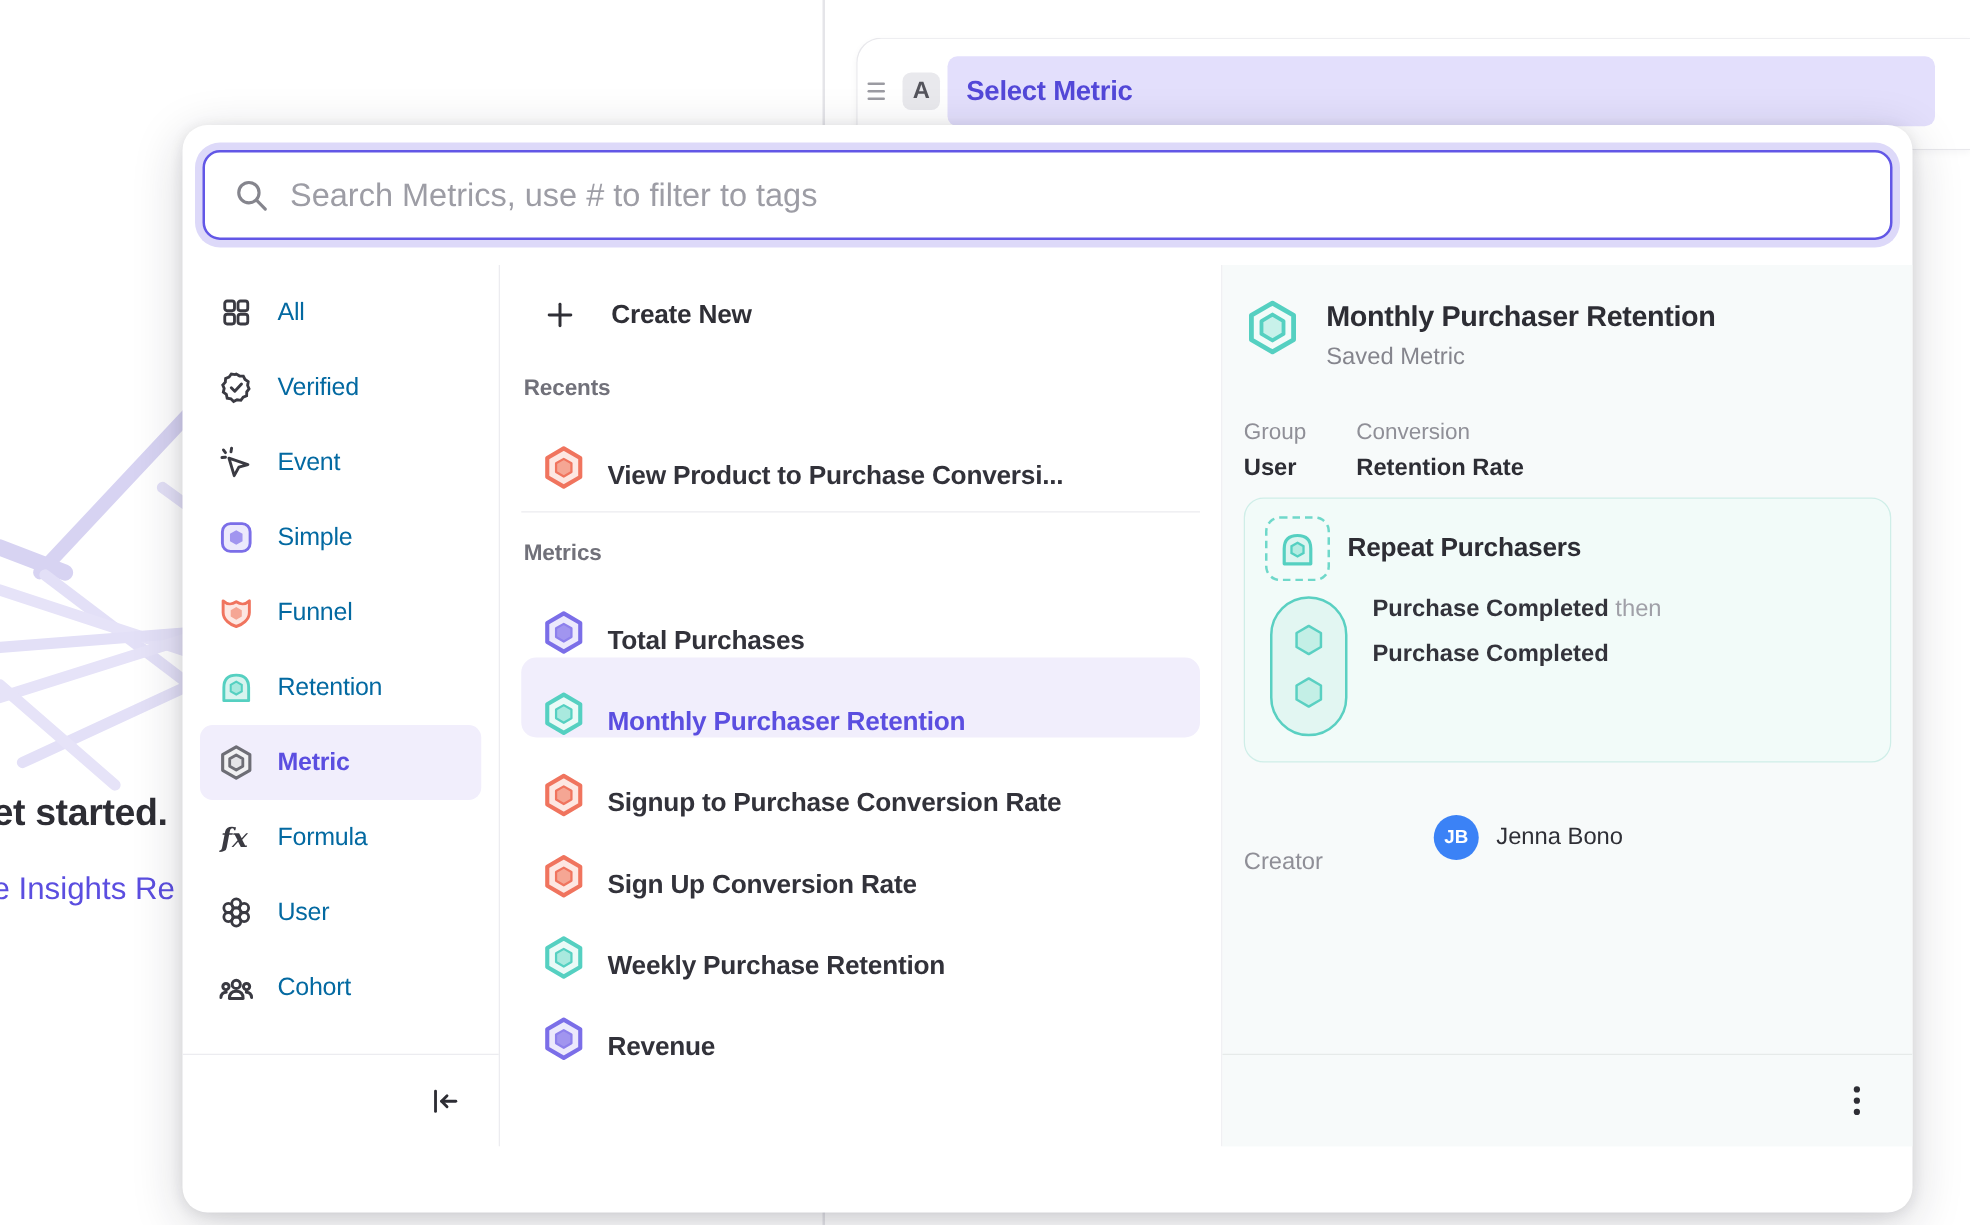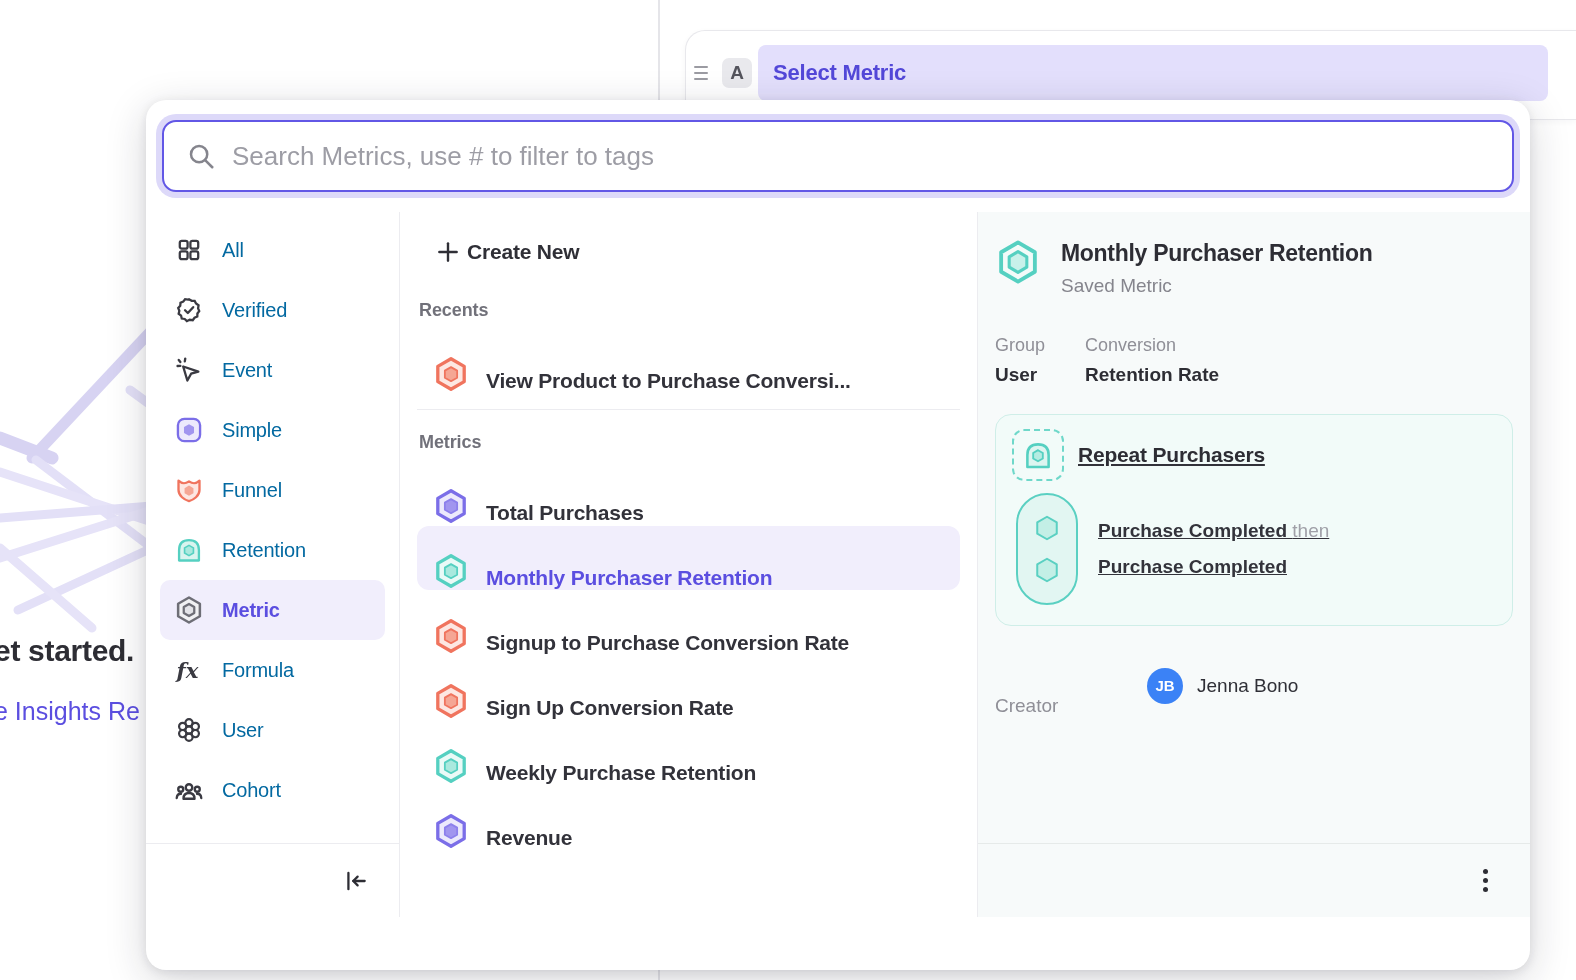--- a/index.html
+++ b/index.html
@@ -80,21 +80,21 @@
   .side-footer {
     position:absolute; left:0; bottom:0; width:100%; height:74px;
     border-top:1px solid #ececf0; display:flex; align-items:center; justify-content:flex-end;
     padding-right:30px;
   }
   .collapse-btn { cursor:pointer; display:flex; align-items:center; }
 
   
   .mid { width:578px; border-right:1px solid #ececf0; padding:0 17px; position:relative; }
   .create-new {
-    height:52px; margin-top:14px; display:flex; align-items:center; gap:6px;
+    height:52px; margin-top:14px; display:flex; align-items:center; gap:28px;
     padding-left:18px; cursor:pointer; border-radius:10px;
   }
   .create-new .cn-label { font-size:21px; font-weight:600; color:#2f2f36; letter-spacing:-0.2px; }
   .sect-heading { font-size:18px; font-weight:600; color:#71717a; margin:22px 0 8px 2px; letter-spacing:-0.1px; }
   .metric-row {
     height:64px; display:flex; align-items:flex-end; gap:17px;
     padding-left:16px; border-radius:12px; cursor:pointer; margin-bottom:1px;
   }
   .metric-row .m-ic { width:36px; height:38px; flex:0 0 auto; }
   .metric-row .m-label {
@@ -114,30 +114,30 @@
   .detail { width:552px; background:#f7fafa; position:relative; padding:0 17px; }
   .d-header { display:flex; gap:20px; margin-top:26px; align-items:flex-start; }
   .d-title { font-size:23px; font-weight:700; color:#2d2d34; letter-spacing:-0.3px; margin-top:2px; }
   .d-subtitle { font-size:19px; color:#85858d; margin-top:8px; }
   .d-props { display:flex; margin-top:38px; }
   .d-prop-label { font-size:18px; color:#8f8f97; }
   .d-prop-value { font-size:19px; font-weight:700; color:#2d2d34; margin-top:8px; }
   .d-prop-group { width:90px; }
 
   .def-card {
-    margin-top:28px; background:#f2fbf9; border:1px solid #cfeee8;
-    border-radius:16px; padding:14px 16px 20px 16px; min-height:202px;text-decoration:underline;
+    margin-top:12px; background:#f2fbf9; border:1px solid #cfeee8;
+    border-radius:16px; padding:14px 16px 20px 16px; min-height:202px;
   }
   .def-head { display:flex; align-items:center; gap:14px; }
   .def-dash {
     width:52px; height:52px; border:2px dashed #6fd8ca; border-radius:12px;
     display:flex; align-items:center; justify-content:center; background:transparent;
   }
   .def-title { font-size:21px; font-weight:700; color:#2d2d34; letter-spacing:-0.2px; }
-  .def-body { display:flex; gap:20px; margin-top:12px; align-items:center; }
+  .def-body { display:flex; gap:20px; margin-top:12px; align-items:flex-start; }
   .def-capsule {
     width:62px; height:112px; border:2px solid #5ad0c2; border-radius:32px;
     background:#e2f6f2; display:flex; flex-direction:column; align-items:center;
     justify-content:center; gap:12px; margin-left:4px;
   }
   .def-steps { display:flex; flex-direction:column; gap:14px; }
   .def-step { font-size:19px; font-weight:700; color:#33333b; }
   .def-then { color:#a0a0a8; font-weight:400; }
 
   .creator-row { display:flex; align-items:center; margin-top:28px; }

